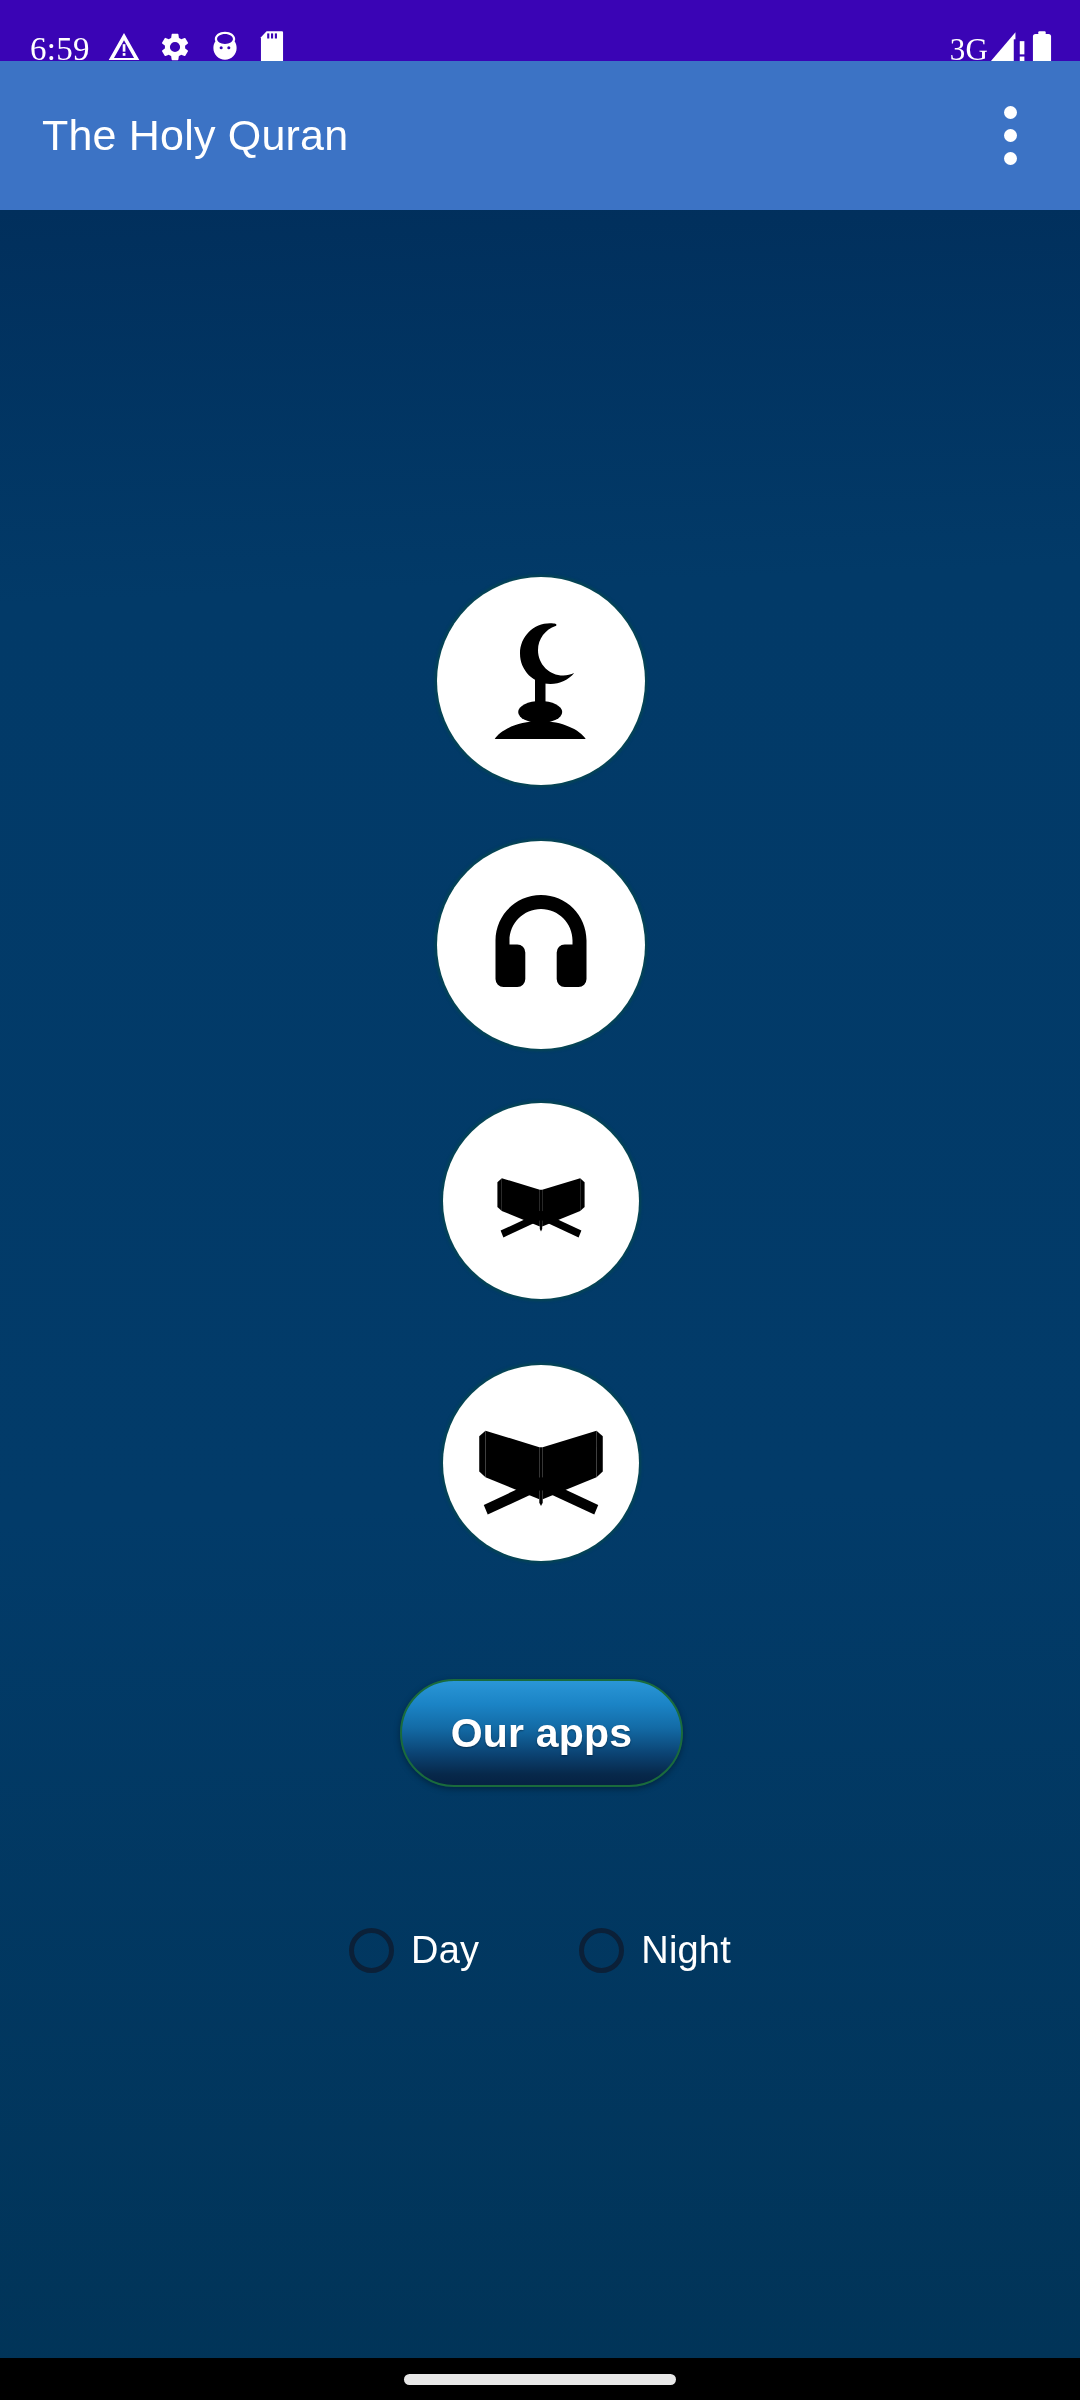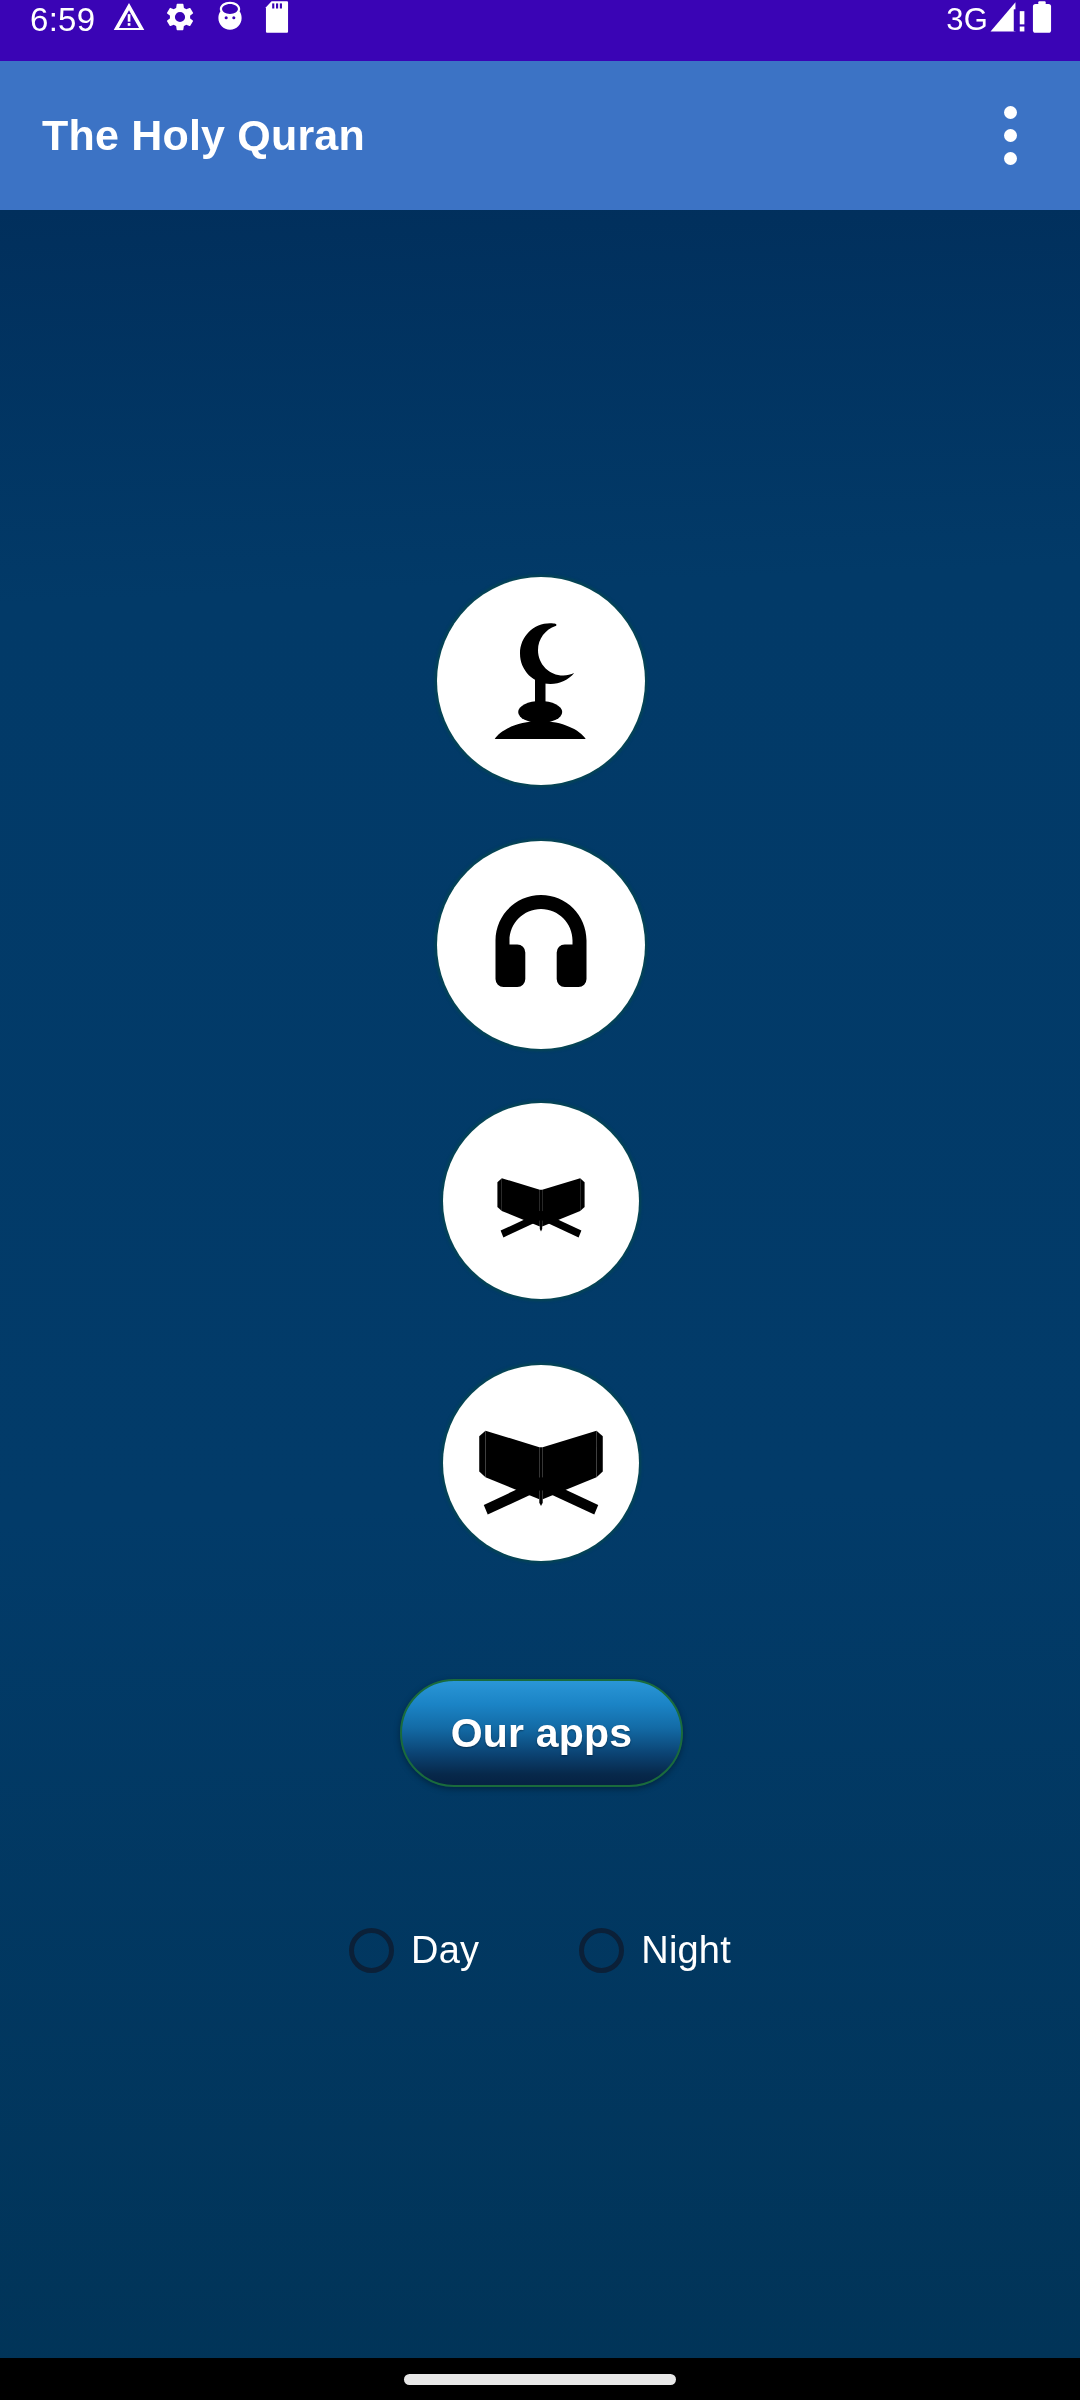--- a/index.html
+++ b/index.html
@@ -9,22 +9,23 @@
     font-family:"Liberation Sans", sans-serif;
   }
   #screen{
     position:relative; width:1080px; height:2400px; overflow:hidden;
   }
 
   
   #statusbar{
     position:absolute; left:0; top:0; width:1080px; height:68px;
     background:#3A04B5;
-    display:flex; align-items:flex-start;
+    display:flex; align-items:flex-end;
     padding:0 26px 0 30px;
+    font-family:Liberation Serif, serif;
   }
   #status-left{ display:flex; align-items:center; gap:17px; }
   #status-right{ margin-left:auto; display:flex; align-items:center; gap:1px; }
   .sb-time{
     color:#fff; font-size:33px; font-weight:400; letter-spacing:0.3px;
     line-height:1;
   }
   .sb-net{
     color:#fff; font-size:31px; font-weight:400; line-height:1;
     letter-spacing:0.2px;
@@ -32,21 +33,21 @@
   .sb-ico{ display:block; }
 
   
   #appbar{
     position:absolute; left:0; top:61px; width:1080px; height:149px;
     background:#3C73C5;
     display:flex; align-items:center;
     padding:0 34px 0 42px;
   }
   #appbar-title{
-    color:#ffffff; font-size:43px; font-weight:700; letter-spacing:0.2px;
+    color:#ffffff; font-size:43px; font-weight:400; letter-spacing:0.2px;
     white-space:nowrap;
   }
   #overflow-menu{
     margin-left:auto;
     width:72px; height:92px;
     display:flex; flex-direction:column; align-items:center; justify-content:center;
     gap:10px;
   }
   #overflow-menu .dot{
     width:13px; height:13px; border-radius:50%; background:#ffffff; display:block;

